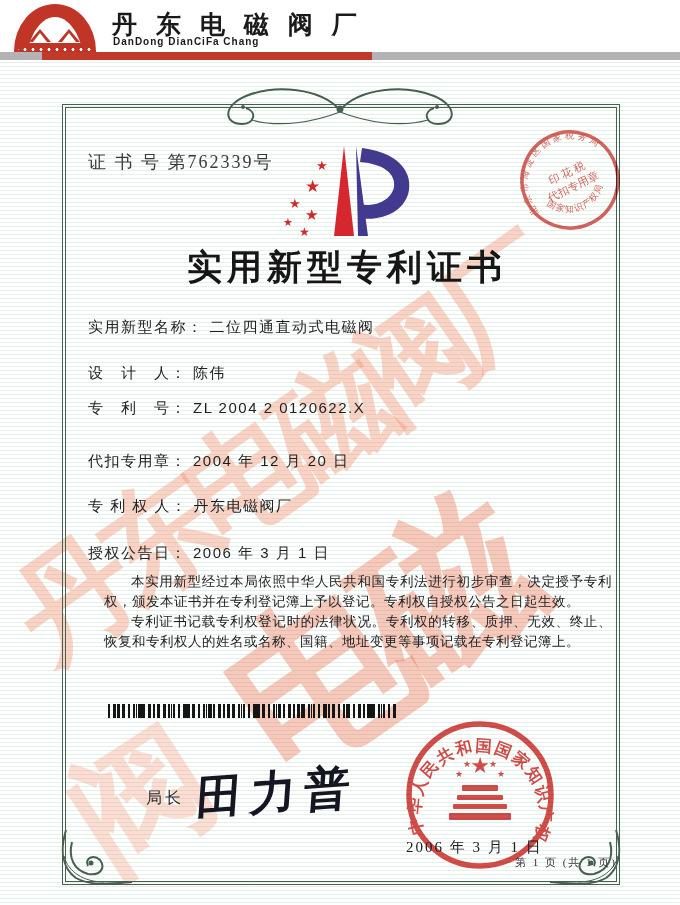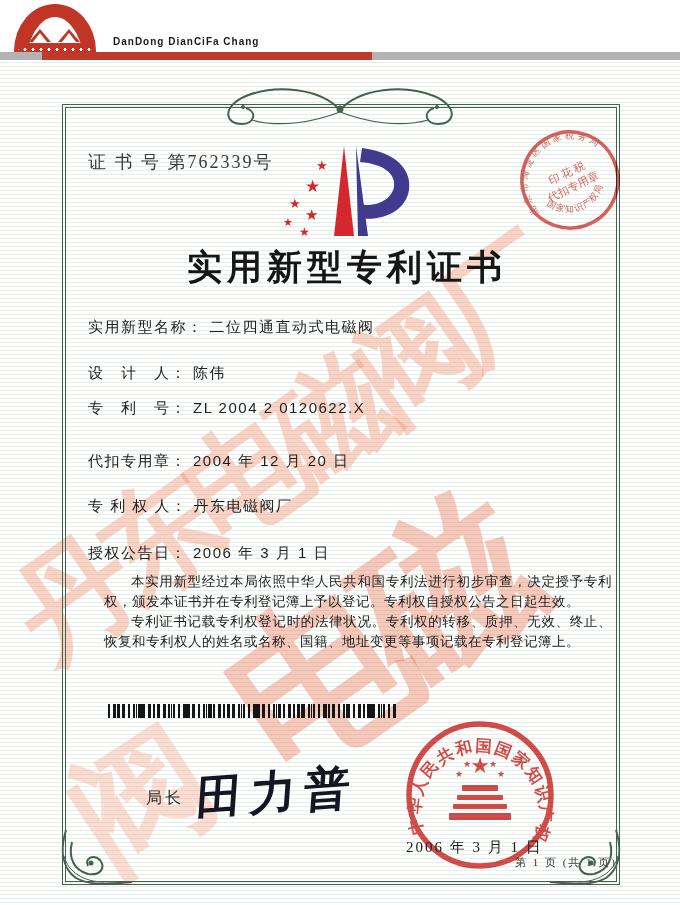--- a/index.html
+++ b/index.html
@@ -78,20 +78,21 @@
 
   <div class="abs logo">
     <div class="logo-arch"></div>
     <div class="logo-arch-inner"></div>
     <div class="peak" style="left:15px; top:25px;"></div>
     <div class="peak-inner" style="left:19px; top:29px;"></div>
     <div class="peak" style="left:44px; top:25px;"></div>
     <div class="peak-inner" style="left:48px; top:29px;"></div>
     <div class="logo-dots"></div>
   </div>
+  <div class="abs company-cn">丹 东 电 磁 阀 厂</div>
   <div class="abs company-en">DanDong DianCiFa Chang</div>
   <div class="abs bar-gray"></div>
   <div class="abs bar-red"></div>
 
   <div class="abs paper"></div>
 
   <div class="abs wm wm1">丹东电磁阀厂</div>
   <div class="abs wm wm2">电磁</div>
   <div class="abs wm wm3">阀</div>
 

